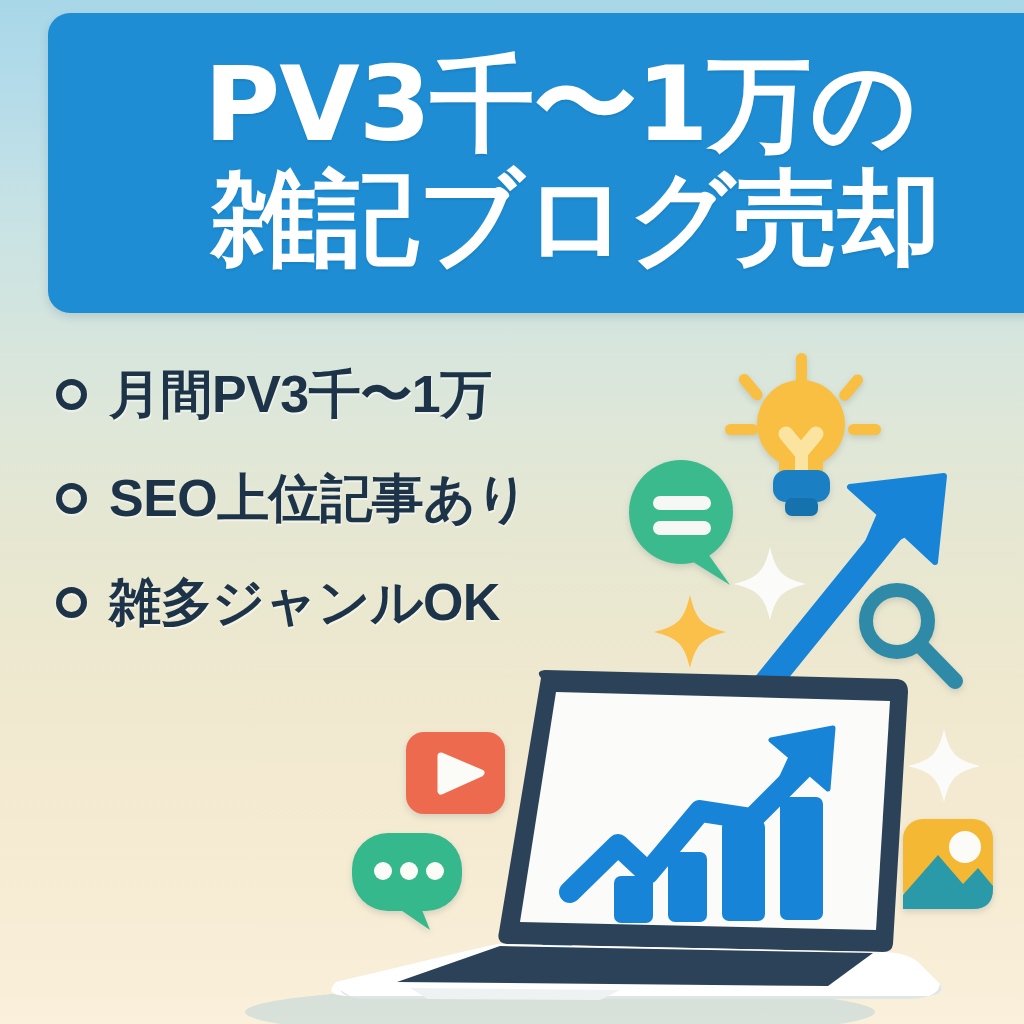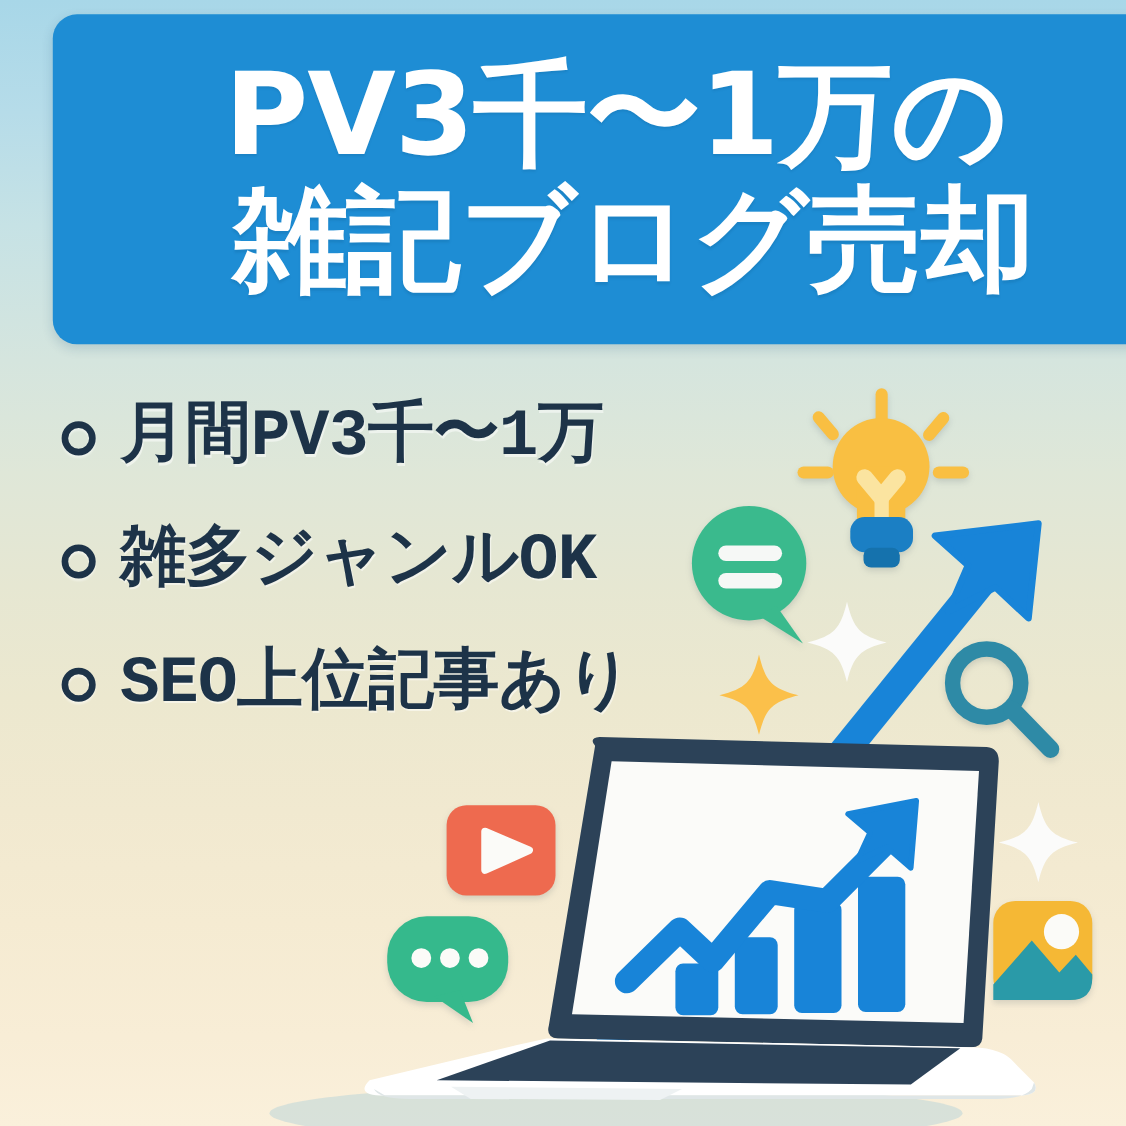--- a/index.html
+++ b/index.html
@@ -44,22 +44,22 @@
     position:absolute;left:56px;top:368px;width:640px;
     display:flex;flex-direction:column;gap:52px;
   }
   .bullet-row{display:flex;align-items:center;gap:22px;}
   .bullet-marker{
     width:31px;height:31px;flex:0 0 31px;border-radius:50%;
     border:6px solid #1d3348;box-sizing:border-box;
     filter:drop-shadow(0 2px 1px rgba(255,255,255,.55));
   }
   .bullet-text{
-    color:#1d3348;font-weight:800;font-size:60px;line-height:1;
-    font-family:Liberation Mono, monospace;
+    color:#1d3348;font-weight:800;font-size:52px;line-height:1;
+    font-family:Liberation Sans, sans-serif;
     letter-spacing:-.5px;white-space:nowrap;
     text-shadow:1px 2px 0 rgba(255,255,255,.5);
   }
 
   
   #art{position:absolute;left:0;top:0;width:1024px;height:1024px;pointer-events:none;}
   .shadowed{filter:drop-shadow(0 3px 3px rgba(60,80,90,.18));}
 </style>
 </head>
 <body>
@@ -168,23 +168,23 @@
 
   <div id="bullets">
 
     <div class="bullet-row">
       <span class="bullet-marker"></span>
       <span class="bullet-text">月間PV3千〜1万</span>
     </div>
 
     <div class="bullet-row">
       <span class="bullet-marker"></span>
-      <span class="bullet-text">雑多ジャンルOK</span>
+      <span class="bullet-text">SEO上位記事あり</span>
     </div>
 
     <div class="bullet-row">
       <span class="bullet-marker"></span>
-      <span class="bullet-text">SEO上位記事あり</span>
+      <span class="bullet-text">雑多ジャンルOK</span>
     </div>
 
   </div>
 
 </div>
 
 </body></html>

